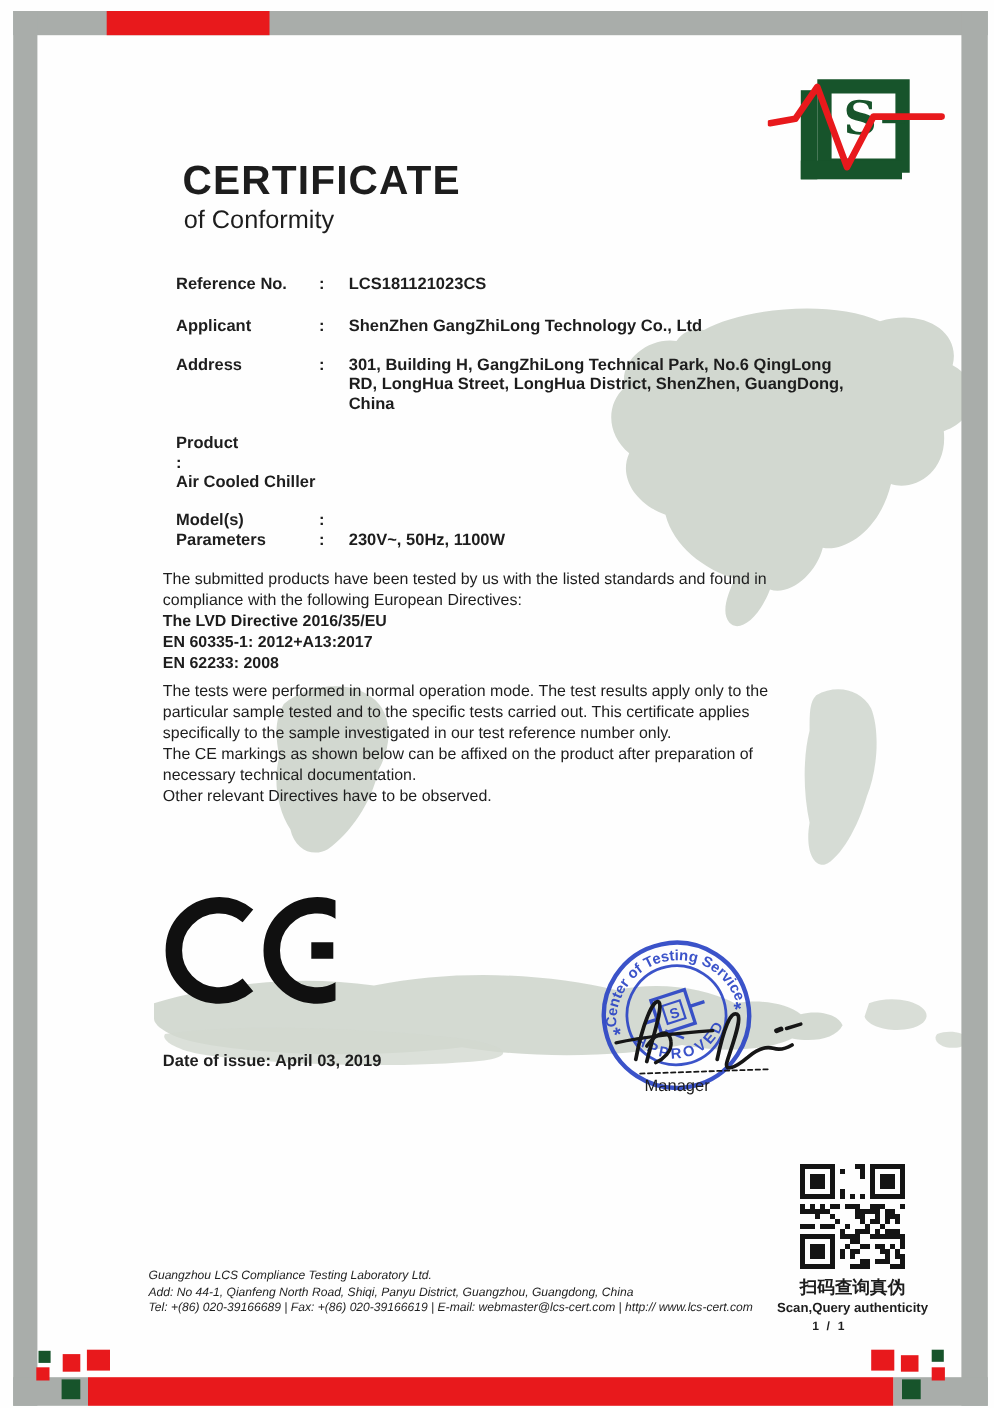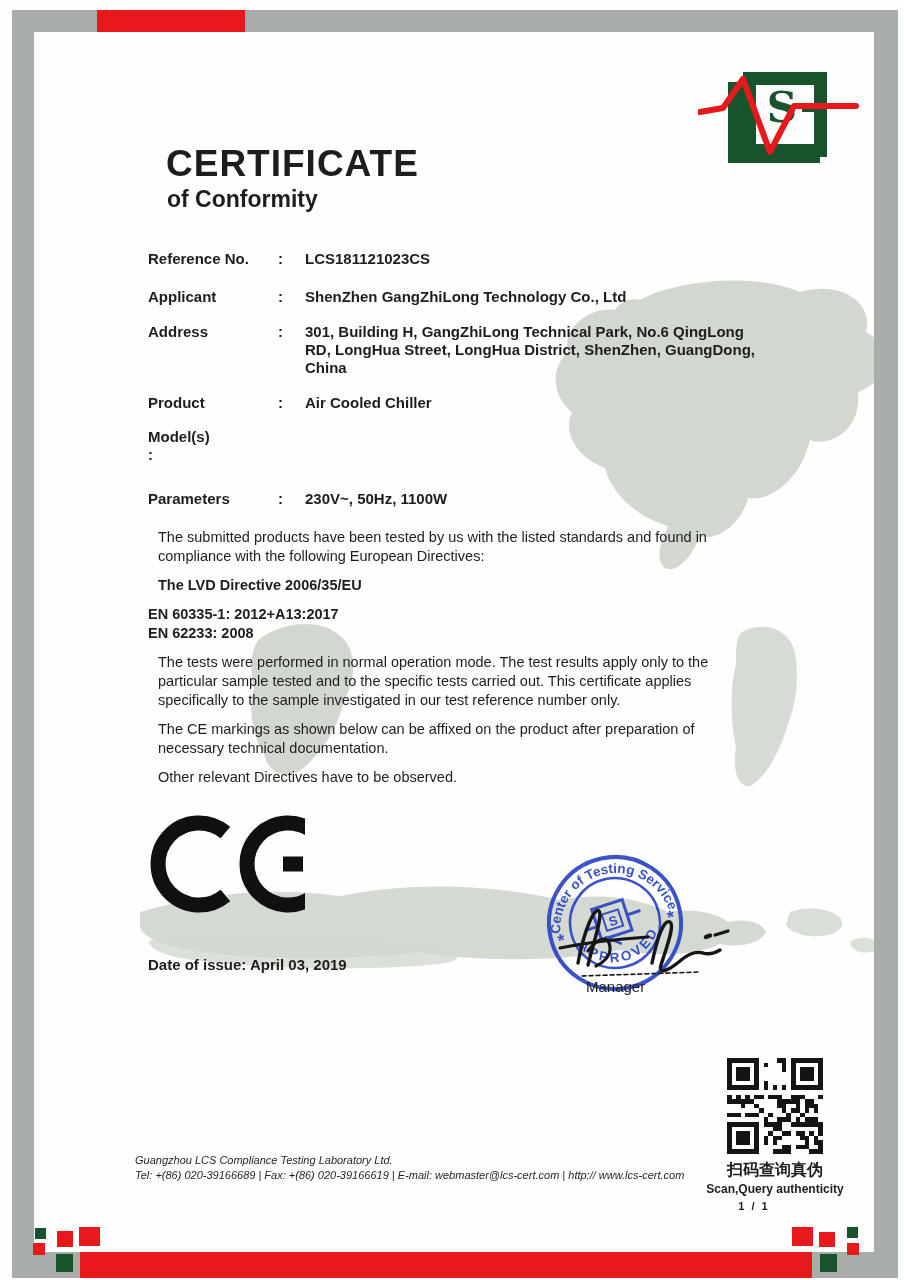--- a/index.html
+++ b/index.html
@@ -14,31 +14,31 @@
   .sq.red{background:#e8191c;}
   .sq.green{background:#17542b;}
 
   
   #map{position:absolute;left:0;top:0;z-index:0;}
 
   .content{position:absolute;z-index:2;}
 
   #title-block{left:166px;top:144px;}
   #title-line1{font-size:37px;font-weight:bold;letter-spacing:1px;margin:0;line-height:40px;}
-  #title-line2{font-size:23px;font-weight:bold;margin:2px 0 0 1px;line-height:26px;}
-
-  #fields{left:148px;top:244px;width:612px;padding-top:6px;}
+  #title-line2{font-size:23px;font-weight:normal;margin:2px 0 0 1px;line-height:26px;}
+
+  #fields{left:160px;top:244px;width:612px;padding-top:6px;}
   .f-row{display:flex;font-weight:bold;font-size:15px;line-height:18px;}
   .f-label{width:130px;flex:none;}
   .f-colon{width:27px;flex:none;}
   .f-value{flex:1;}
-  .mb20{margin-bottom:20px;} .mb17{margin-bottom:17px;} .mb16{margin-bottom:16px;} .mb26{margin-bottom:26px;flex-direction:column;}
+  .mb20{margin-bottom:20px;} .mb17{margin-bottom:17px;} .mb16{margin-bottom:16px;flex-direction:column;} .mb26{}
 
   #bodytext{left:148px;top:518px;width:600px;font-size:14.5px;line-height:19px;}
-  #bodytext p{margin:10px;}
+  #bodytext p{margin:0;}
   .b{font-weight:bold;}
   .mbt13{margin-bottom:13px;} .mbt12{margin-bottom:12px;} .mbt11{margin-bottom:11px;} .mbt7{margin-bottom:7px;}
 
   #date-line{left:148px;top:956px;font-size:15px;font-weight:bold;}
 
   #qr-block{left:700px;top:1058px;width:150px;text-align:center;}
   #qr-svg{display:block;margin:0 auto;}
   #qr-caption-zh{font-size:16px;font-weight:bold;margin-top:6px;}
   #qr-caption-en{font-size:12px;font-weight:bold;margin-top:1px;}
   #page-number{font-size:11px;font-weight:bold;letter-spacing:2px;margin:4px 42px 0 0;}
@@ -130,21 +130,21 @@
     </div>
     <div class="f-row">
       <span class="f-label">Parameters</span>
       <span class="f-colon">:</span>
       <span class="f-value">230V~, 50Hz, 1100W</span>
     </div>
   </div>
 
   <div class="content" id="bodytext">
     <p class="mbt13">The submitted products have been tested by us with the listed standards and found in compliance with the following European Directives:</p>
-    <p class="b mbt12">The LVD Directive 2006/35/EU</p>
+    <p class="b mbt12">The LVD Directive 2016/35/EU</p>
     <div class="b mbt7">
       <div>EN 60335-1: 2012+A13:2017</div>
       <div>EN 62233: 2008</div>
     </div>
     <p class="mbt11">The tests were performed in normal operation mode. The test results apply only to the particular sample tested and to the specific tests carried out. This certificate applies specifically to the sample investigated in our test reference number only.</p>
     <p class="mbt12">The CE markings as shown below can be affixed on the product after preparation of necessary technical documentation.</p>
     <p>Other relevant Directives have to be observed.</p>
   </div>
 
   <svg class="content" role="img" style="left:145px;top:813px;" width="160" height="102" viewBox="0 0 160 102" aria-label="CE">
@@ -405,16 +405,17 @@
         <rect x="19" y="20" width="1" height="1" fill="#141414"></rect>
         <rect x="20" y="20" width="1" height="1" fill="#141414"></rect>
       </svg>
     <div id="qr-caption-zh">扫码查询真伪</div>
     <div id="qr-caption-en">Scan,Query authenticity</div>
     <div id="page-number">1 / 1</div>
   </div>
 
   <div class="content" id="footer">
     <div>Guangzhou LCS Compliance Testing Laboratory Ltd.</div>
+    <div>Add: No 44-1, Qianfeng North Road, Shiqi, Panyu District, Guangzhou, Guangdong, China</div>
     <div>Tel: +(86) 020-39166689  |  Fax: +(86) 020-39166619   |  E-mail: webmaster@lcs-cert.com  |  http:// www.lcs-cert.com</div>
   </div>
 
 </div>
 
 </body></html>

